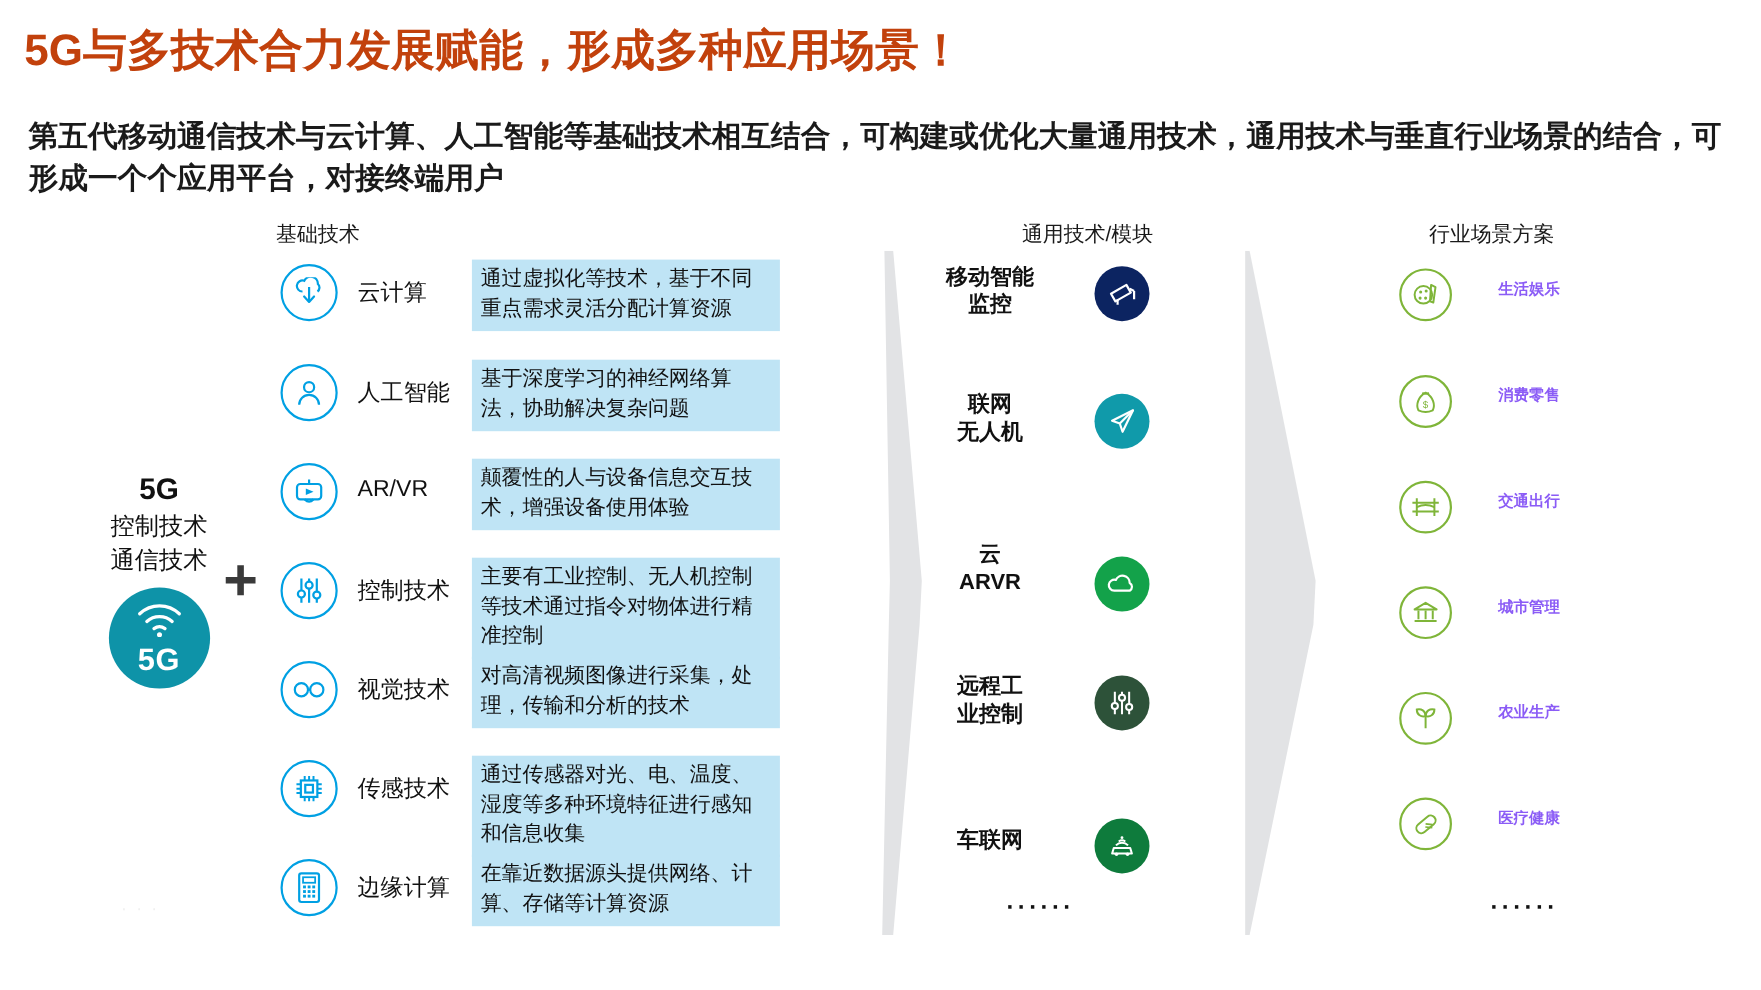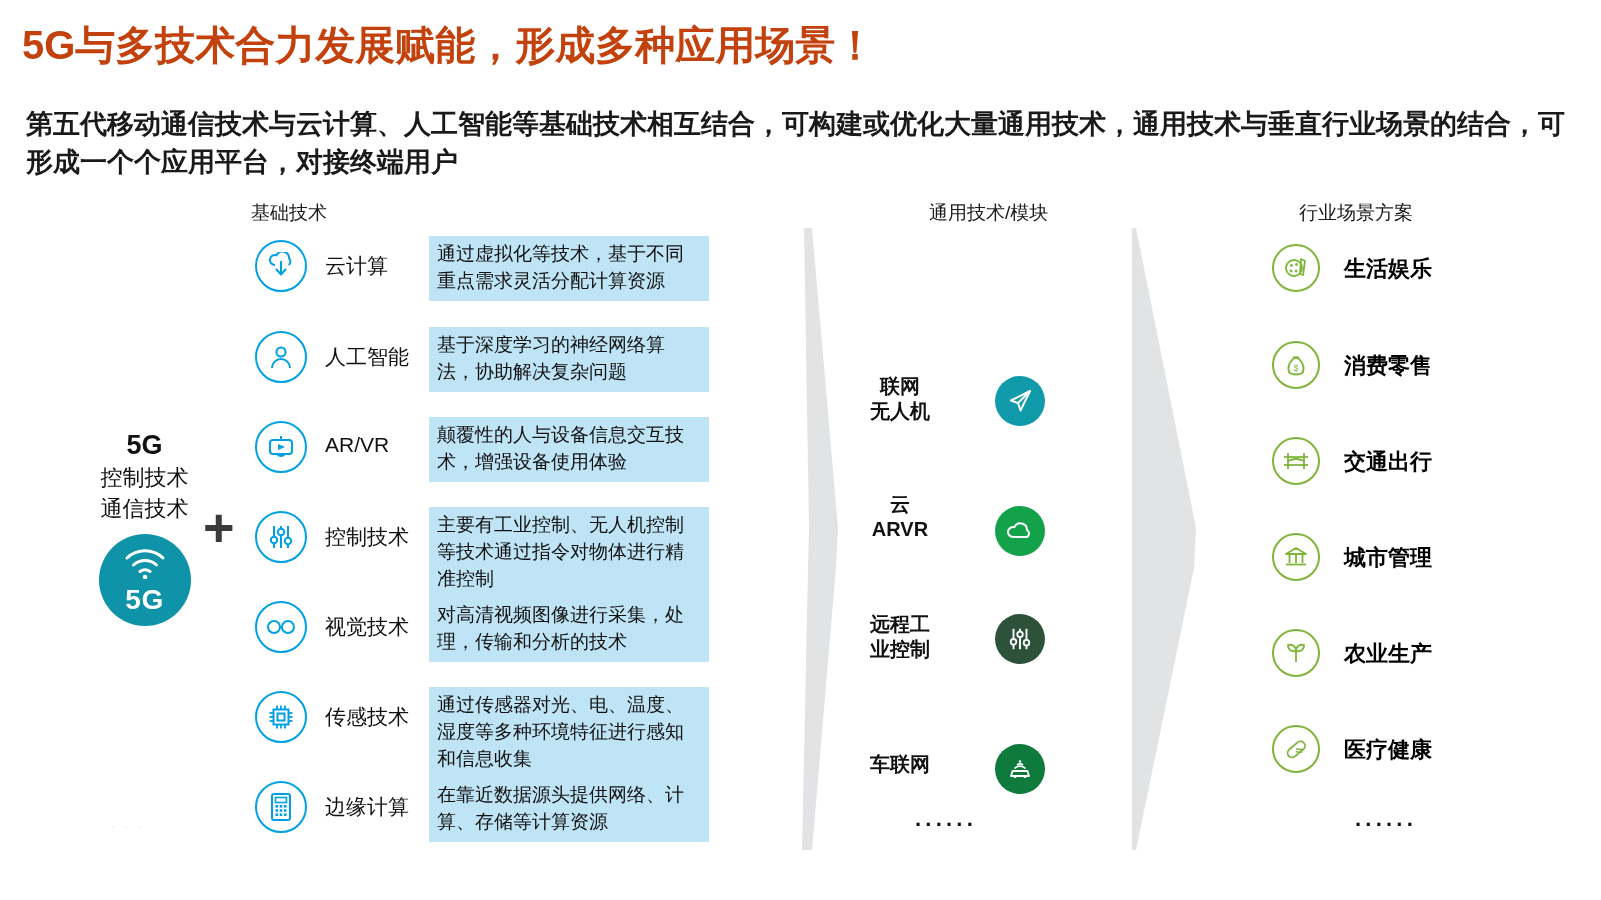--- a/index.html
+++ b/index.html
@@ -85,22 +85,22 @@
   }
 
   
   .ind-row{position:absolute;left:1272px;height:60px;}
   .ind-icon{
     position:absolute;left:0;top:0;width:48px;height:48px;border-radius:50%;
     border:2px solid #7FB539;box-sizing:border-box;
     display:flex;align-items:center;justify-content:center;
   }
   .ind-label{
-    position:absolute;left:72px;top:10px;font-size:22px;font-weight:bold;
-    color:#000000;white-space:nowrap;
+    position:absolute;left:90px;top:10px;font-size:14px;font-weight:bold;
+    color:#8b5cf6;white-space:nowrap;
   }
   .ind-dots{
     position:absolute;left:1355px;top:812px;font-size:22px;letter-spacing:3px;
     color:#111;font-weight:bold;
   }
 
   .watermark{
     position:absolute;left:110px;top:818px;font-size:16px;color:#f0f0f0;
     letter-spacing:2px;
   }
@@ -249,22 +249,36 @@
       <polygon points="22,0 48,300 46,340 22,622 12,622 18,340 19,300 14,0" fill="#E2E3E5"></polygon>
     </svg>
   </span>
 
   <span class="arrow" style="left:1128px;top:228px;">
     <svg width="78" height="622" viewBox="0 0 78 622">
       <polygon points="8,0 68,300 66,340 8,622 4,622 4,0" fill="#E2E3E5"></polygon>
     </svg>
   </span>
 
-
-  <div class="gen-row" style="top:374px">
+  <div class="gen-row" style="top:240px">
+    <span class="gen-label">
+      <span>移动智能</span><br>
+      <span>监控</span>
+    </span>
+    <span class="gen-icon" style="background:#0C2461">
+      <svg width="28" height="26" viewBox="0 0 28 26">
+        <path d="M4 13 L18 5 L22 12 L8 20 Z" fill="none" stroke="#fff" stroke-width="2" stroke-linejoin="round"></path>
+        <line x1="21" y1="8.5" x2="25" y2="10.5" stroke="#fff" stroke-width="2"></line>
+        <line x1="25" y1="10.5" x2="25" y2="18" stroke="#fff" stroke-width="2"></line>
+        <line x1="10" y1="18" x2="10" y2="23" stroke="#fff" stroke-width="2"></line>
+      </svg>
+    </span>
+  </div>
+
+  <div class="gen-row" style="top:356px">
     <span class="gen-label">
       <span>联网</span><br>
       <span>无人机</span>
     </span>
     <span class="gen-icon" style="background:#109AAA">
       <svg width="28" height="28" viewBox="0 0 28 28">
         <path d="M24 4 L5 13.5 L12 16 L14.5 23.5 Z" fill="none" stroke="#fff" stroke-width="2" stroke-linejoin="round"></path>
         <line x1="12" y1="16" x2="24" y2="4" stroke="#fff" stroke-width="2"></line>
       </svg>
     </span>

